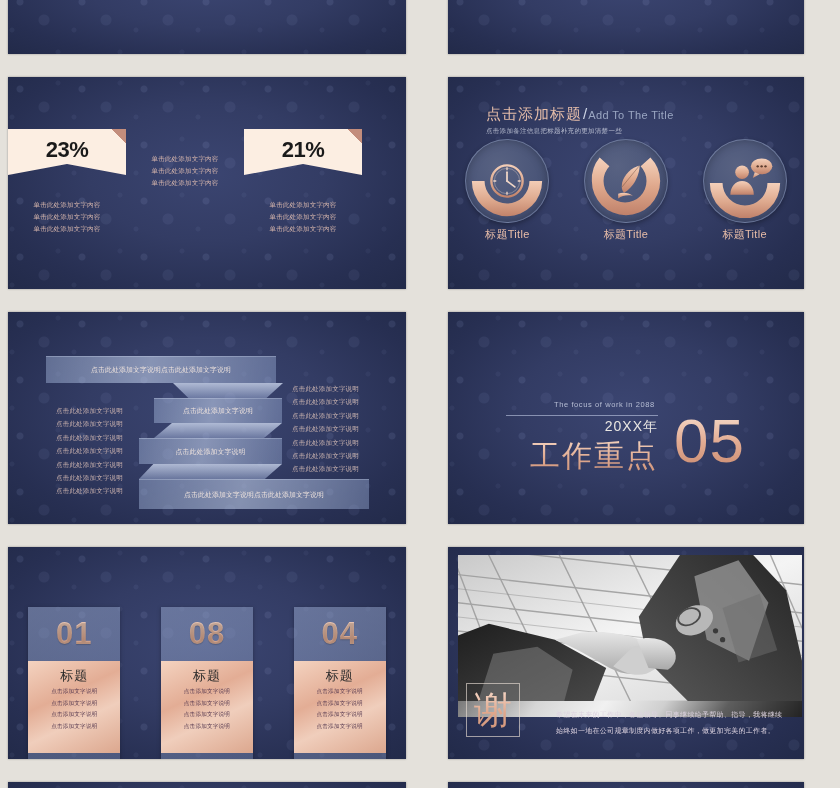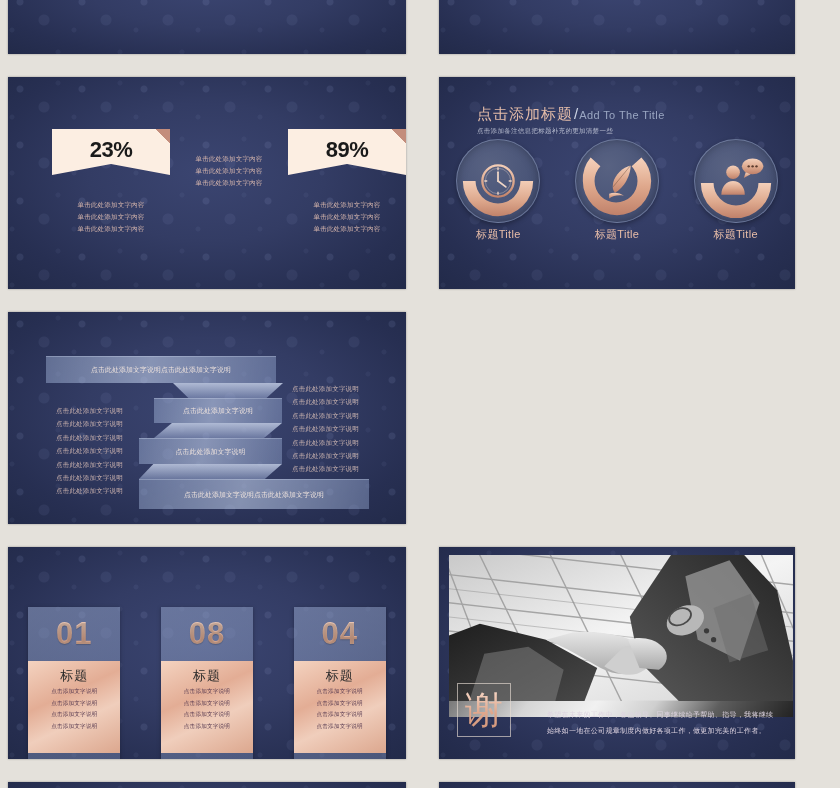--- a/index.html
+++ b/index.html
@@ -34,29 +34,29 @@
       radial-gradient(circle at 12px 12px, rgba(190,205,255,.85) 0 3px, transparent 4px),
       radial-gradient(circle at 36px 30px, rgba(190,205,255,.6) 0 5px, transparent 6px),
       radial-gradient(circle at 4px 40px, rgba(190,205,255,.5) 0 2px, transparent 3px),
       radial-gradient(circle at 50px 6px, rgba(190,205,255,.45) 0 2px, transparent 3px);
     background-size: 62px 56px, 62px 56px, 62px 56px, 62px 56px;
   }
   .slide .inner { position: absolute; inset: 0; }
 
   
   .col-l { left: 8px;  width: 398px; }
-  .col-r { left: 439px; width: 356px; }
+  .col-r { left: 448px; width: 356px; }
   .row-0 { top: -66px; height: 120px; }   
   .row-1 { top: 77px;  height: 212px; }
   .row-2 { top: 312px; height: 212px; }
   .row-3 { top: 547px; height: 212px; }
   .row-4 { top: 782px; height: 120px; }   
 
   
-  .pct-wrap { position: absolute; left: 0; right: 0; top: 52px; display: flex; justify-content: flex-end; }
+  .pct-wrap { position: absolute; left: 0; right: 0; top: 52px; display: flex; justify-content: flex-start; }
   .pct-col { width: 118px; text-align: center; }
   .ribbon {
     position: relative;
     height: 46px;
     background: #fceee2;
     display: flex; align-items: center; justify-content: center;
     filter: drop-shadow(0 2px 3px rgba(0,0,0,.3));
     clip-path: polygon(0 0, 100% 0, 100% 100%, 50% 76%, 0 100%);
   }
   .ribbon .fold {
@@ -218,21 +218,21 @@
         <div class="pct-col">
           <div class="pct-lines">
             <div>单击此处添加文字内容</div>
             <div>单击此处添加文字内容</div>
             <div>单击此处添加文字内容</div>
           </div>
         </div>
 
         <div class="pct-col">
           <div class="ribbon">
-            <span class="num">89%</span>
+            <span class="num">21%</span>
             <span class="fold"></span>
           </div>
           <div class="pct-lines">
             <div>单击此处添加文字内容</div>
             <div>单击此处添加文字内容</div>
             <div>单击此处添加文字内容</div>
           </div>
         </div>
 
       </div>
@@ -364,20 +364,32 @@
           <div>点击此处添加文字说明</div>
           <div>点击此处添加文字说明</div>
           <div>点击此处添加文字说明</div>
           <div>点击此处添加文字说明</div>
         </div>
 
       </div>
     </div>
   </div>
 
+  <div class="slide col-r row-2">
+    <div class="bg"></div>
+    <div class="inner">
+      <div class="focus">
+        <div class="focus-en">The focus of work in 2088</div>
+        <div class="focus-rule"></div>
+        <div class="focus-year">20XX年</div>
+        <div class="focus-cn">工作重点</div>
+        <div class="focus-num">05</div>
+      </div>
+    </div>
+  </div>
 
   <div class="slide col-l row-3">
     <div class="bg"></div>
     <div class="inner">
       <div class="cards">
 
         <div class="card">
           <div class="cnum">01</div>
           <div class="cbody">
             <div class="chead">标题</div>

